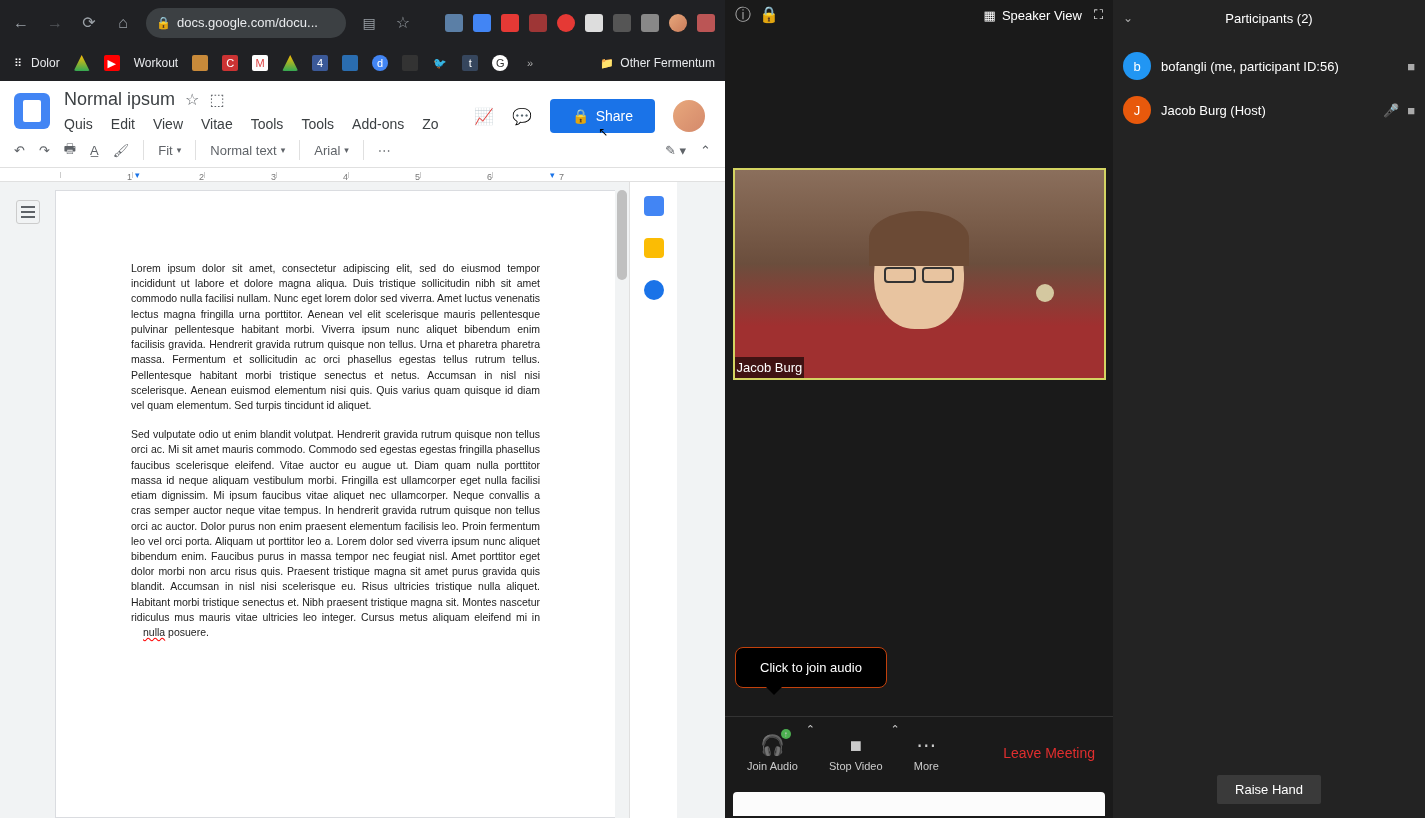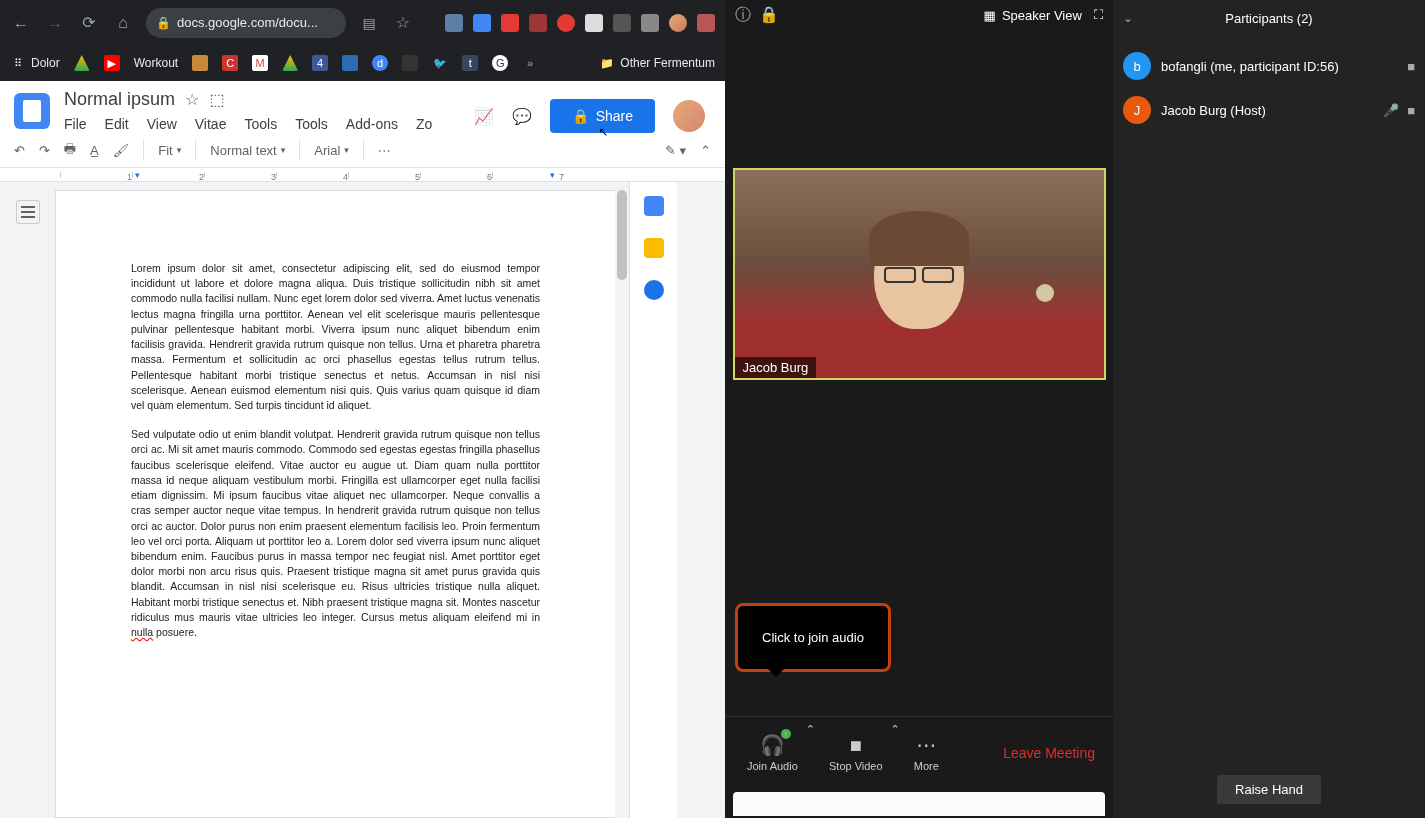--- a/index.html
+++ b/index.html
@@ -45,51 +45,51 @@
 .ruler-mark { width: 72px; text-align: right; border-left: 1px solid #ccc; height: 6px; margin-top: 4px; }
 .ruler-ind { position: absolute; top: 2px; color: #1a73e8; }
 
 
 .doc-area { flex: 1; background: #f1f3f4; display: flex; overflow: hidden; position: relative; }
 .doc-left-pad { width: 55px; padding-top: 18px; display: flex; justify-content: center; }
 .outline-icon { width: 24px; height: 24px; border: 1px solid #ccc; border-radius: 3px; display: flex; flex-direction: column; justify-content: center; gap: 3px; padding: 4px; }
 .outline-icon span { height: 2px; background: #5f6368; }
 .page { background: #fff; width: 560px; margin-top: 8px; padding: 70px 75px; font-size: 10.5px; line-height: 1.45; color: #222; border: 1px solid #dadce0; border-right: none; }
 .page p { margin-bottom: 14px; text-align: justify; }
-.underline-red { text-decoration: underline wavy red; }
+.underline-red { text-decoration: underline wavy red; margin-left: 12px; }
 .scroll-track { width: 14px; background: #f1f3f4; position: relative; }
 .scroll-thumb { position: absolute; top: 8px; width: 10px; left: 2px; height: 90px; background: #c0c0c0; border-radius: 5px; }
 
 
 .side-panel { width: 48px; background: #fff; border-left: 1px solid #e0e0e0; display: flex; flex-direction: column; align-items: center; gap: 22px; padding-top: 14px; }
 .sp-icon { width: 20px; height: 20px; border-radius: 4px; }
 
 
 .zoom-side { flex: 1; height: 818px; background: #1a1a1a; display: flex; }
 .zoom-main { flex: 1; display: flex; flex-direction: column; position: relative; }
 .zoom-topbar { height: 30px; display: flex; align-items: center; padding: 0 10px; gap: 10px; }
 .zoom-topbar-left { display: flex; gap: 8px; }
 .zoom-topbar-right { margin-left: auto; display: flex; gap: 12px; align-items: center; color: #fff; font-size: 13px; }
 .sv-btn { display: flex; align-items: center; gap: 6px; }
 .video-grid { flex: 1; display: flex; flex-direction: column; align-items: center; gap: 5px; padding: 140px 0 0; }
 .video-tile { width: 369px; height: 208px; position: relative; background: #333; }
 .video-tile.active { outline: 2px solid #d4d462; }
-.tile-label { position: absolute; bottom: 0; left: 0; background: rgba(0,0,0,0.6); color: #fff; font-size: 13px; padding: 3px 8px; text-align: right; }
+.tile-label { position: absolute; bottom: 0; left: 0; background: rgba(0,0,0,0.6); color: #fff; font-size: 13px; padding: 3px 2px; text-align: right; }
 .person-1 { background: linear-gradient(#8b6f5c 0%, #7a5d4a 25%, #6b4e3d 45%, #a03030 75%); display:flex; justify-content:center; align-items:center; }
 .person-2 { background: linear-gradient(#e8e0d8 0%, #f0ece6 40%, #d8d0c8 100%); display:flex; justify-content:center; align-items:center; }
 .head { width: 90px; height: 110px; background: #e8c4a0; border-radius: 50% 50% 45% 45%; position: relative; }
 .head.p1 { background: #e8c4a0; }
 .head.p2 { background: #e8c8a8; width: 95px; height: 115px; }
 .hair1 { position:absolute; top:-8px; left:-5px; right:-5px; height:55px; background:#6b4a35; border-radius: 50% 50% 0 0; }
 .hair2 { position:absolute; top:-12px; left:-20px; right:-20px; height:95px; background:#2a1f15; border-radius: 50% 50% 40% 40%; }
 .glasses { position:absolute; top: 48px; left: 10px; right: 10px; height: 16px; display:flex; gap:6px; }
 .glasses span { flex:1; border: 2px solid #333; border-radius: 4px; }
 .doorknob { position:absolute; right:50px; top:55%; width:18px; height:18px; background:#d4c8a0; border-radius:50%; }
 
-.tooltip { position: absolute; bottom: 146px; left: 10px; background: #000; border: 3px solid #c2410c; border-radius: 8px; padding: 24px 24px; color: #fff; font-size: 13px; }
+.tooltip { position: absolute; bottom: 130px; left: 10px; background: #000; border: 1px solid #c2410c; border-radius: 8px; padding: 12px 24px; color: #fff; font-size: 13px; }
 .tooltip::after { content: ""; position: absolute; bottom: -8px; left: 30px; border: 8px solid transparent; border-top-color: #000; border-bottom: none; }
 
 .zoom-footer { height: 72px; background: #1a1a1a; border-top: 1px solid #333; display: flex; align-items: center; padding: 0 8px; }
 .zf-btn { display: flex; flex-direction: column; align-items: center; color: #ccc; font-size: 11px; gap: 3px; padding: 0 14px; cursor: pointer; }
 .zf-icon { font-size: 20px; position: relative; }
 .zf-caret { color: #ccc; font-size: 11px; margin-left: -6px; align-self: flex-start; margin-top: 6px; }
 .leave-btn { margin-left: auto; color: #e02e2e; font-size: 14px; padding-right: 10px; }
 
 .zoom-below-footer { height: 30px; background: #1a1a1a; padding: 4px 8px; }
 .shared-strip { background: #fcfcfc; height: 24px; border-radius: 4px 4px 0 0; }
@@ -167,21 +167,21 @@
 
   <div class="docs-top">
     <div class="docs-logo"></div>
     <div class="docs-title-area">
       <div class="docs-title-row">
         <span class="docs-title">Normal ipsum</span>
         <span class="star-icon">☆</span>
         <span class="move-icon">⬚</span>
       </div>
       <div class="docs-menu">
-        <span>File</span>
+        <span>Quis</span>
         <span>Edit</span>
         <span>View</span>
         <span>Vitae</span>
         <span>Tools</span>
         <span>Tools</span>
         <span>Add-ons</span>
         <span>Zo</span>
       </div>
     </div>
     <div class="docs-right">

